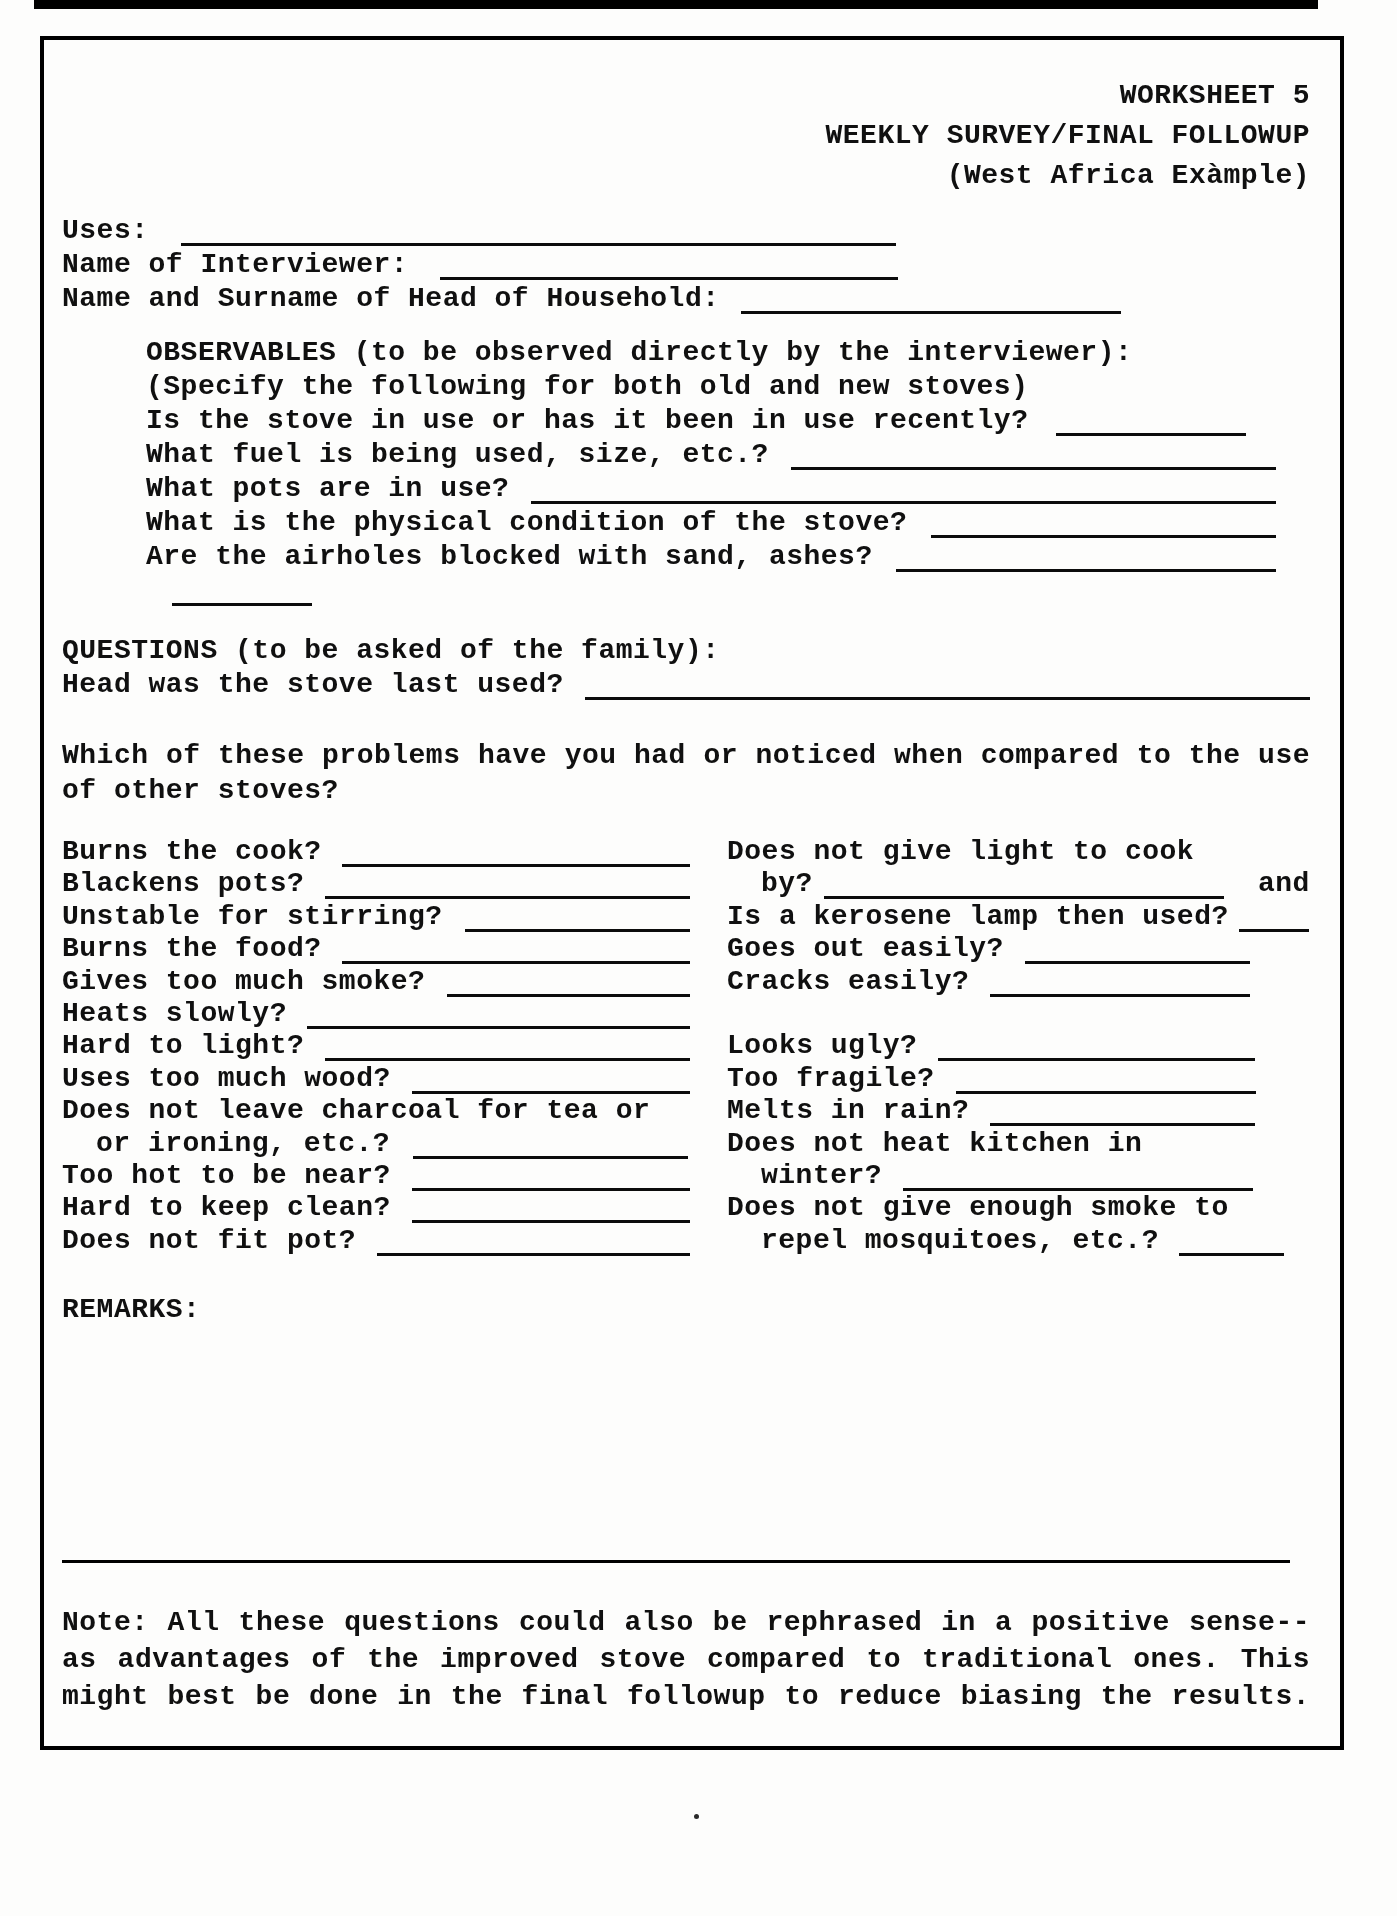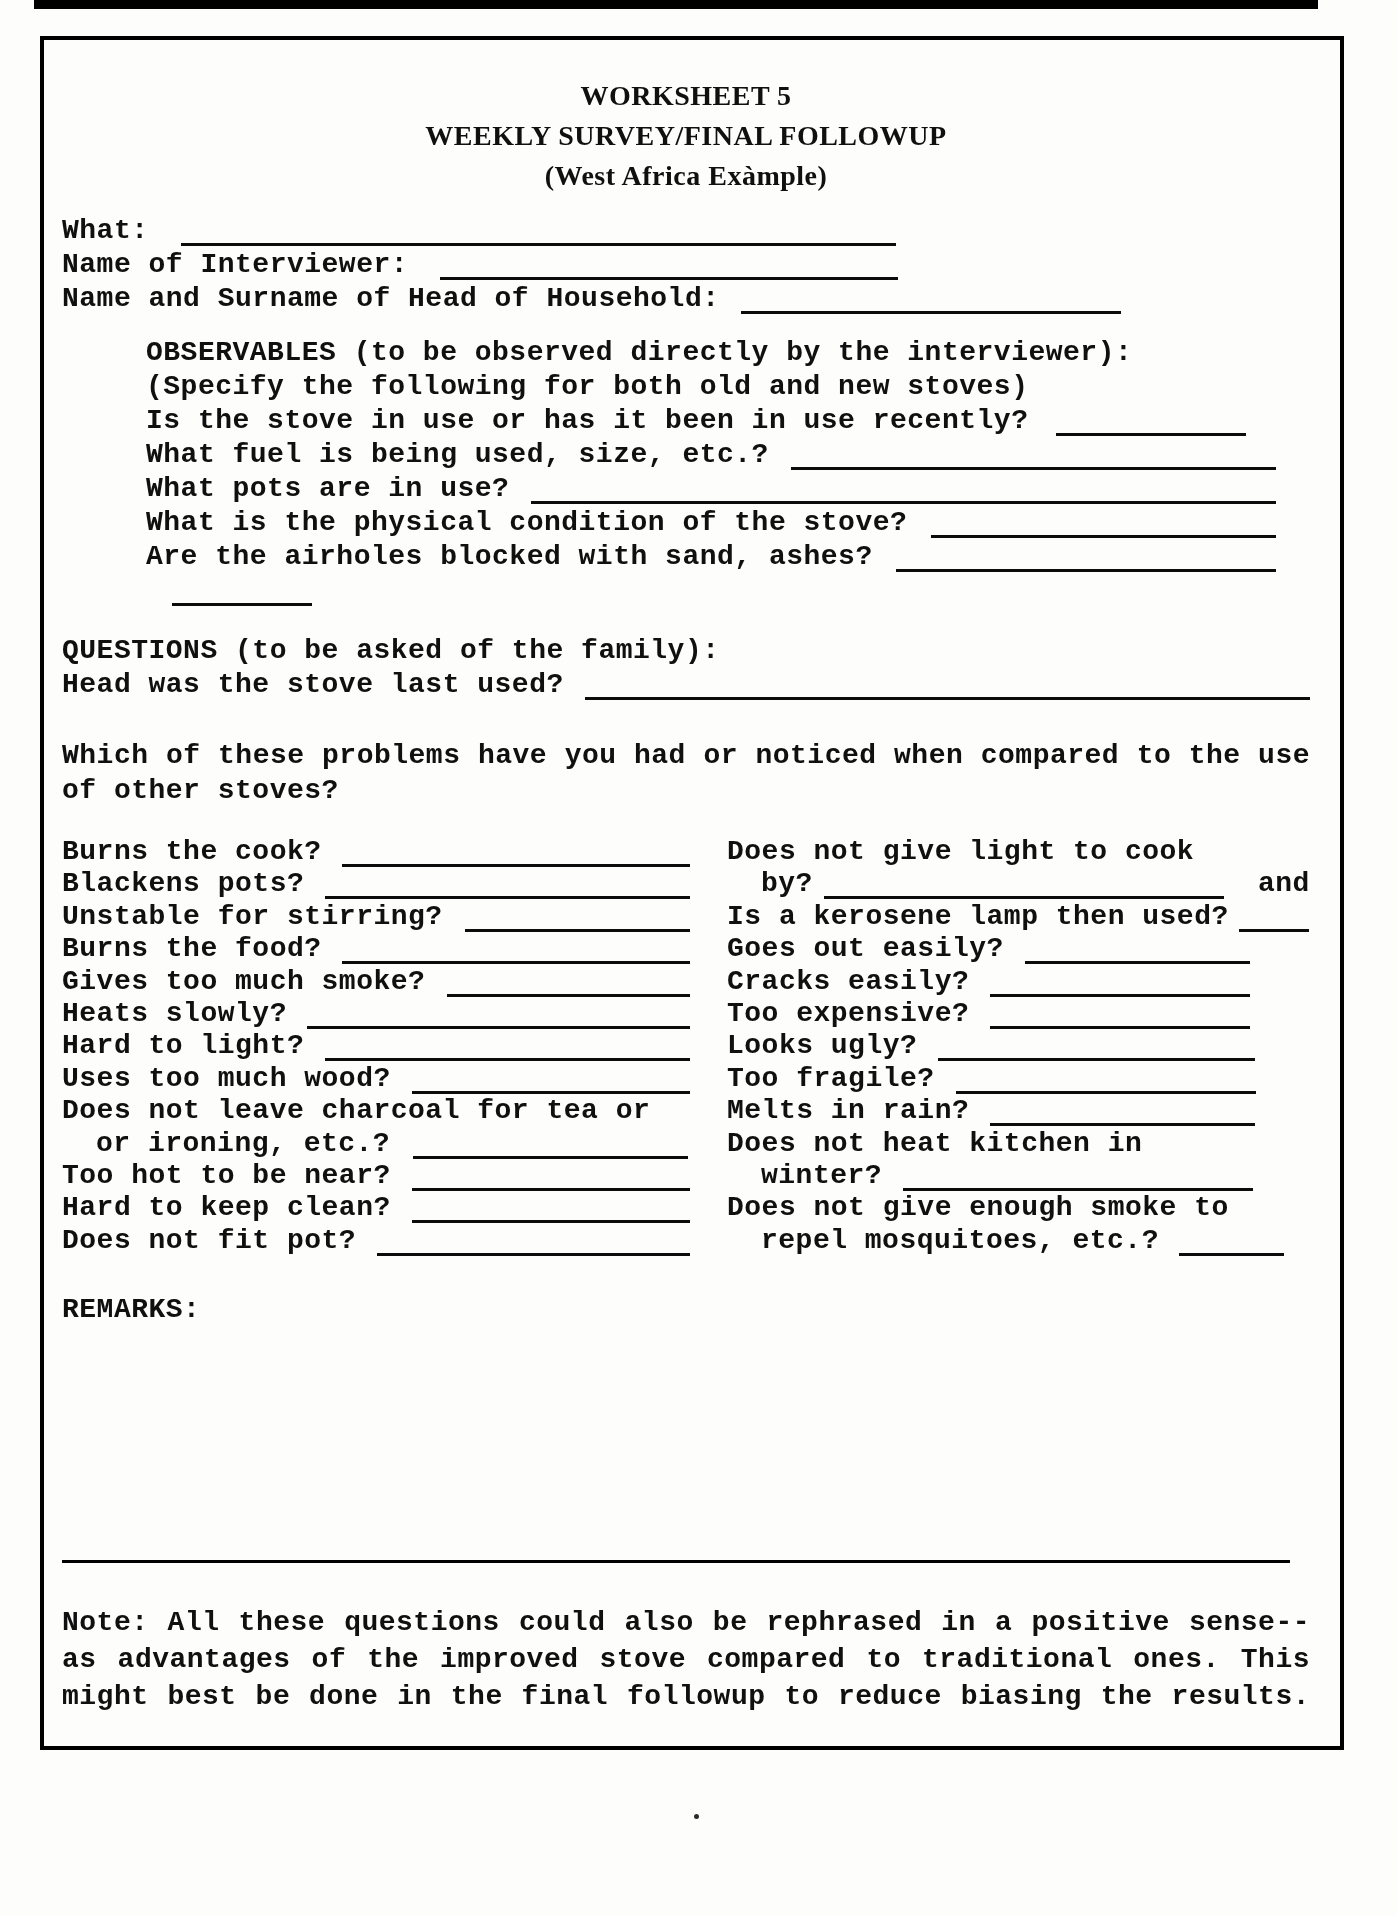--- a/index.html
+++ b/index.html
@@ -18,21 +18,21 @@
   .frame{position:absolute;top:36px;left:40px;width:1296px;height:1706px;border:4px solid #000;}
   .abs{position:absolute;left:62px;width:1248px;}
   .nowrap{white-space:nowrap;}
   .blank{
     display:inline-block;
     border-bottom:3px solid #0c0c0c;
     height:20px;
     position:relative;
     top:8px;
   }
-  .title-block{top:76px;text-align:center;line-height:40px;font-family:Liberation Serif, serif;}
+  .title-block{top:76px;text-align:right;line-height:40px;}
   .hdr{top:214px;line-height:34px;}
   .obs{top:336px;left:130px;width:1180px;line-height:34px;margin-left:16px;}
   .qst{top:634px;line-height:34px;}
   .intro{top:738px;line-height:35px;}
   .just{text-align:justify;text-align-last:justify;}
   .plist{top:836px;line-height:32.4px;}
   .prow{display:flex;}
   .pcell-l{width:665px;white-space:nowrap;}
   .pcell-r{width:583px;white-space:nowrap;}
   .indent{padding-left:34px;display:inline-block;text-align:right;}
@@ -49,21 +49,21 @@
   <div class="frame"></div>
 
   <div class="abs title-block">
     <div>WORKSHEET 5</div>
     <div>WEEKLY SURVEY/FINAL FOLLOWUP</div>
     <div>(West Africa Exàmple)</div>
   </div>
 
   <div class="abs hdr">
     <div class="nowrap">
-      <span>What:</span><span class="blank" style="width:715px;margin-left:32px;"></span>
+      <span>Uses:</span><span class="blank" style="width:715px;margin-left:32px;"></span>
     </div>
     <div class="nowrap">
       <span>Name of Interviewer:</span><span class="blank" style="width:458px;margin-left:32px;"></span>
     </div>
     <div class="nowrap">
       <span>Name and Surname of Head of Household:</span><span class="blank" style="width:380px;margin-left:21px;"></span>
     </div>
   </div>
 
   <div class="abs obs">
@@ -123,21 +123,20 @@
       <div class="pcell-r"><span>Goes out easily?</span><span class="blank" style="width:225px;margin-left:21px;"></span></div>
     </div>
 
     <div class="prow">
       <div class="pcell-l"><span>Gives too much smoke?</span><span class="blank" style="width:243px;margin-left:22px;"></span></div>
       <div class="pcell-r"><span>Cracks easily?</span><span class="blank" style="width:260px;margin-left:21px;"></span></div>
     </div>
 
     <div class="prow">
       <div class="pcell-l"><span>Heats slowly?</span><span class="blank" style="width:383px;margin-left:20px;"></span></div>
-      <div class="pcell-r"><span>Too expensive?</span><span class="blank" style="width:260px;margin-left:21px;"></span></div>
     </div>
 
     <div class="prow">
       <div class="pcell-l"><span>Hard to light?</span><span class="blank" style="width:365px;margin-left:21px;"></span></div>
       <div class="pcell-r"><span>Looks ugly?</span><span class="blank" style="width:317px;margin-left:21px;"></span></div>
     </div>
 
     <div class="prow">
       <div class="pcell-l"><span>Uses too much wood?</span><span class="blank" style="width:278px;margin-left:21px;"></span></div>
       <div class="pcell-r"><span>Too fragile?</span><span class="blank" style="width:300px;margin-left:21px;"></span></div>

